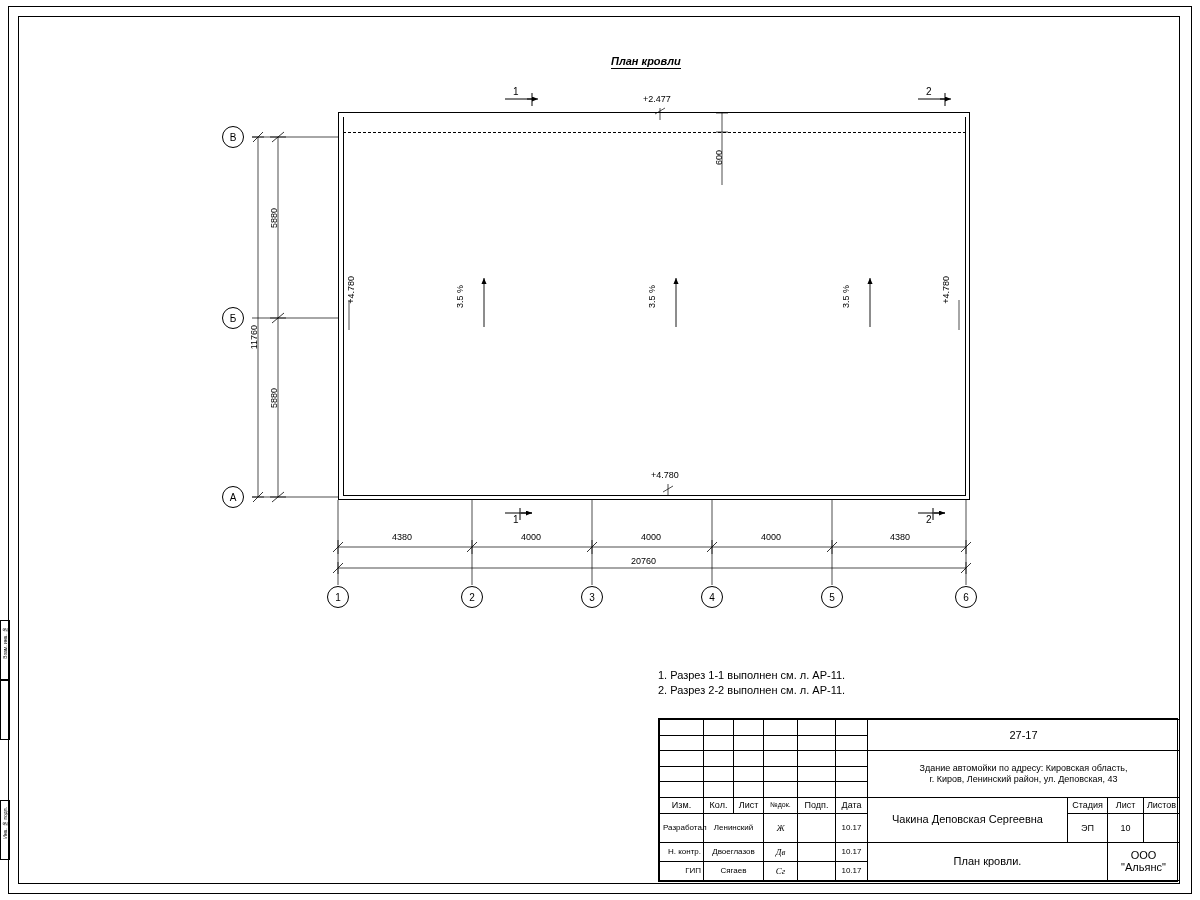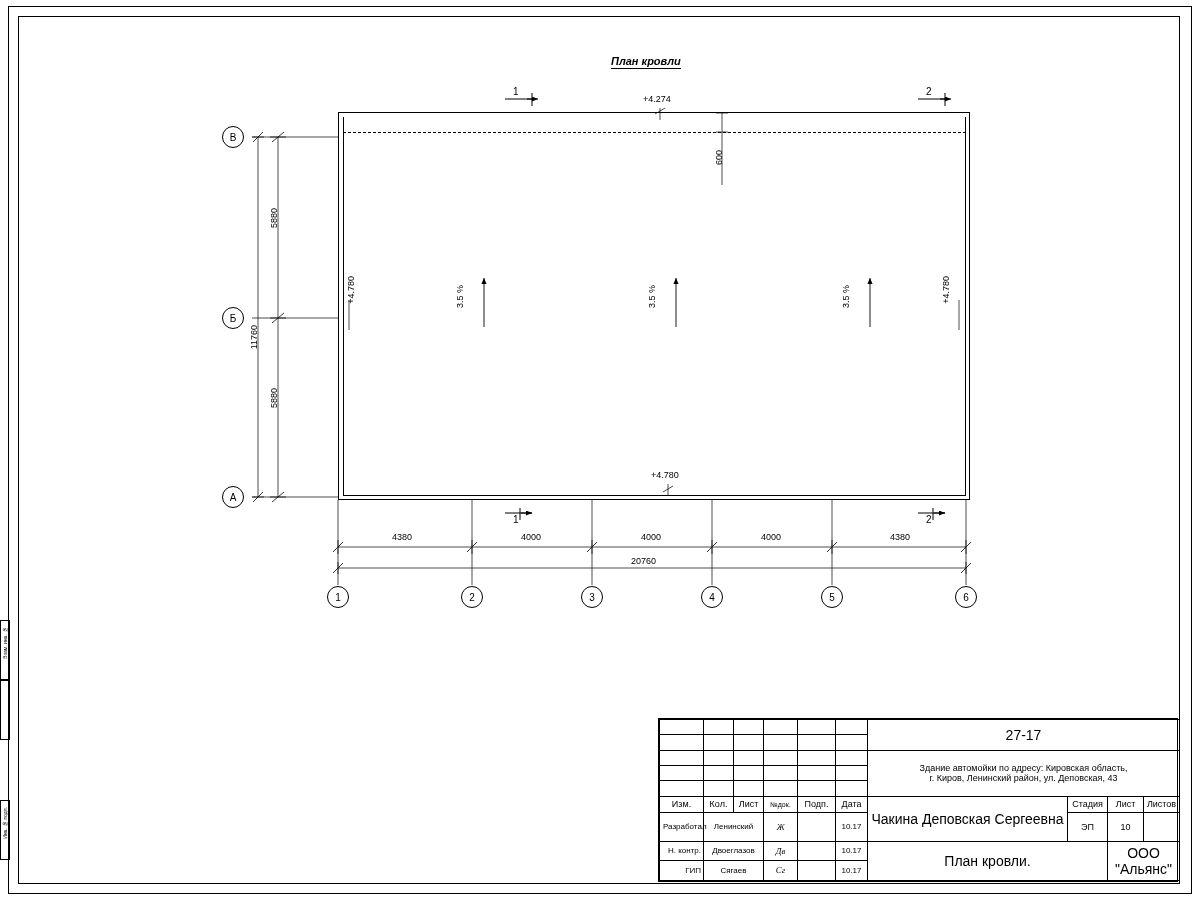--- a/index.html
+++ b/index.html
@@ -179,21 +179,21 @@
   }
   .tb td {
     border: 1px solid #000;
     padding: 0 2px;
     text-align: center;
     vertical-align: middle;
     font-size: 9px;
     line-height: 1.15;
   }
   .tb td.left { text-align: right; padding-left: 3px; margin-left: 40px; }
-  .tb td.big { font-size: 14px; }
+  .tb td.big { font-size: 11px; }
   .sig {
     font-family: "Liberation Serif", serif;
     font-style: italic;
     font-size: 11px;
   }
 
   .svgwrap { position: absolute; left: 0; top: 0; width: 1200px; height: 900px; pointer-events: none; }
 </style>
 </head>
 <body>
@@ -329,34 +329,38 @@
 
   <div class="dim-label" style="left:392px; top:532px;">4380</div>
   <div class="dim-label" style="left:521px; top:532px;">4000</div>
   <div class="dim-label" style="left:641px; top:532px;">4000</div>
   <div class="dim-label" style="left:761px; top:532px;">4000</div>
   <div class="dim-label" style="left:890px; top:532px;">4380</div>
   <div class="dim-label" style="left:631px; top:556px;">20760</div>
 
   <div class="dim-label-v" style="left:714px; top:150px;">600</div>
 
-  <div class="elev" style="left:643px; top:94px;">+4.274</div>
+  <div class="elev" style="left:643px; top:94px;">+2.477</div>
   <div class="elev" style="left:651px; top:470px;">+4.780</div>
   <div class="elev-v" style="left:346px; top:276px;">+4.780</div>
   <div class="elev-v" style="left:941px; top:276px;">+4.780</div>
 
   <div class="slope" style="left:455px; top:285px;">3.5 %</div>
   <div class="slope" style="left:647px; top:285px;">3.5 %</div>
   <div class="slope" style="left:841px; top:285px;">3.5 %</div>
 
   <div class="sect-label" style="left:513px; top:86px;">1</div>
   <div class="sect-label" style="left:926px; top:86px;">2</div>
   <div class="sect-label" style="left:513px; top:514px;">1</div>
   <div class="sect-label" style="left:926px; top:514px;">2</div>
 
+  <div class="notes">
+    <div>1. Разрез 1-1 выполнен см. л. АР-11.</div>
+    <div>2. Разрез 2-2 выполнен см. л. АР-11.</div>
+  </div>
 
   <div class="tb">
     <table>
       <colgroup>
         <col style="width:44px">
           <col style="width:30px">
           <col style="width:30px">
         <col style="width:34px">
           <col style="width:38px">
           <col style="width:32px">

